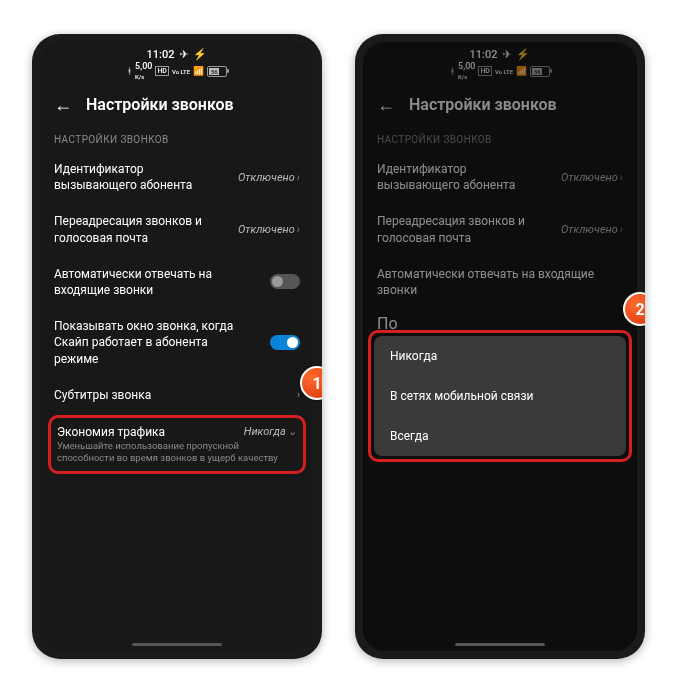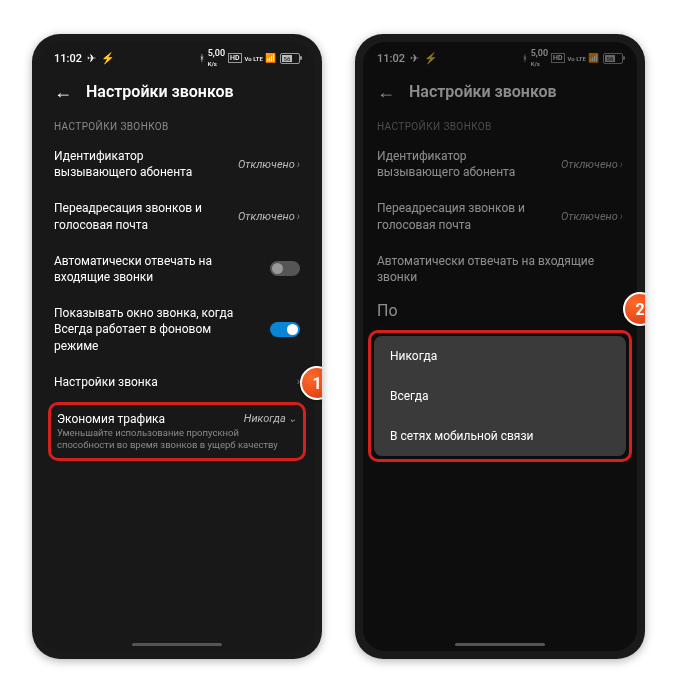--- a/index.html
+++ b/index.html
@@ -29,20 +29,21 @@
     overflow: hidden;
     color: #fff;
   }
   .statusbar {
     display: flex;
     justify-content: space-between;
     align-items: center;
     padding: 6px 14px 4px;
     font-size: 11px;
     font-weight: 500;
+    flex-direction: column;
   }
   .sb-left { display: flex; align-items: center; gap: 5px; }
   .sb-right { display: flex; align-items: center; gap: 3px; font-size: 9px; }
   .sb-icon { display: inline-block; }
   .header {
     display: flex;
     align-items: center;
     padding: 10px 14px 14px;
     gap: 14px;
   }
@@ -186,28 +187,28 @@
 
     <div class="setting-row">
       <div class="setting-main">
           <div class="setting-title">Автоматически отвечать на входящие звонки</div>
         </div>
       <div class="toggle off"></div>
     </div>
 
     <div class="setting-row">
       <div class="setting-main">
-          <div class="setting-title">Показывать окно звонка, когда Всегда работает в фоновом режиме</div>
+          <div class="setting-title">Показывать окно звонка, когда Скайп работает в абонента режиме</div>
         </div>
       <div class="toggle on"></div>
     </div>
 
     <div class="setting-row">
       <div class="setting-main">
-          <div class="setting-title">Настройки звонка</div>
+          <div class="setting-title">Субтитры звонка</div>
         </div>
       <span class="chev">›</span>
     </div>
 
     <div class="highlight">
       <div style="display:flex;justify-content:space-between;align-items:center;">
         <div class="setting-title">Экономия трафика</div>
         <div class="setting-value">
             <span>Никогда</span>
             <span class="chev">⌄</span>
@@ -283,21 +284,21 @@
         <div class="setting-title">Экономия трафика</div>
         <div class="setting-sub">Уменьшайте использование пропускной способности во время звонков в ущерб качеству</div>
       </div>
     </div>
 
     <div class="dimmer"></div>
 
     <div class="popup">
       <div class="popup-inner">
         <div class="popup-item">Никогда</div>
+        <div class="popup-item">В сетях мобильной связи</div>
         <div class="popup-item">Всегда</div>
-        <div class="popup-item">В сетях мобильной связи</div>
       </div>
     </div>
 
     <div class="bottom-bar"></div>
   </div>
   <div class="badge" style="top:258px; right:-12px;">2</div>
 </div>
 
 </body></html>

